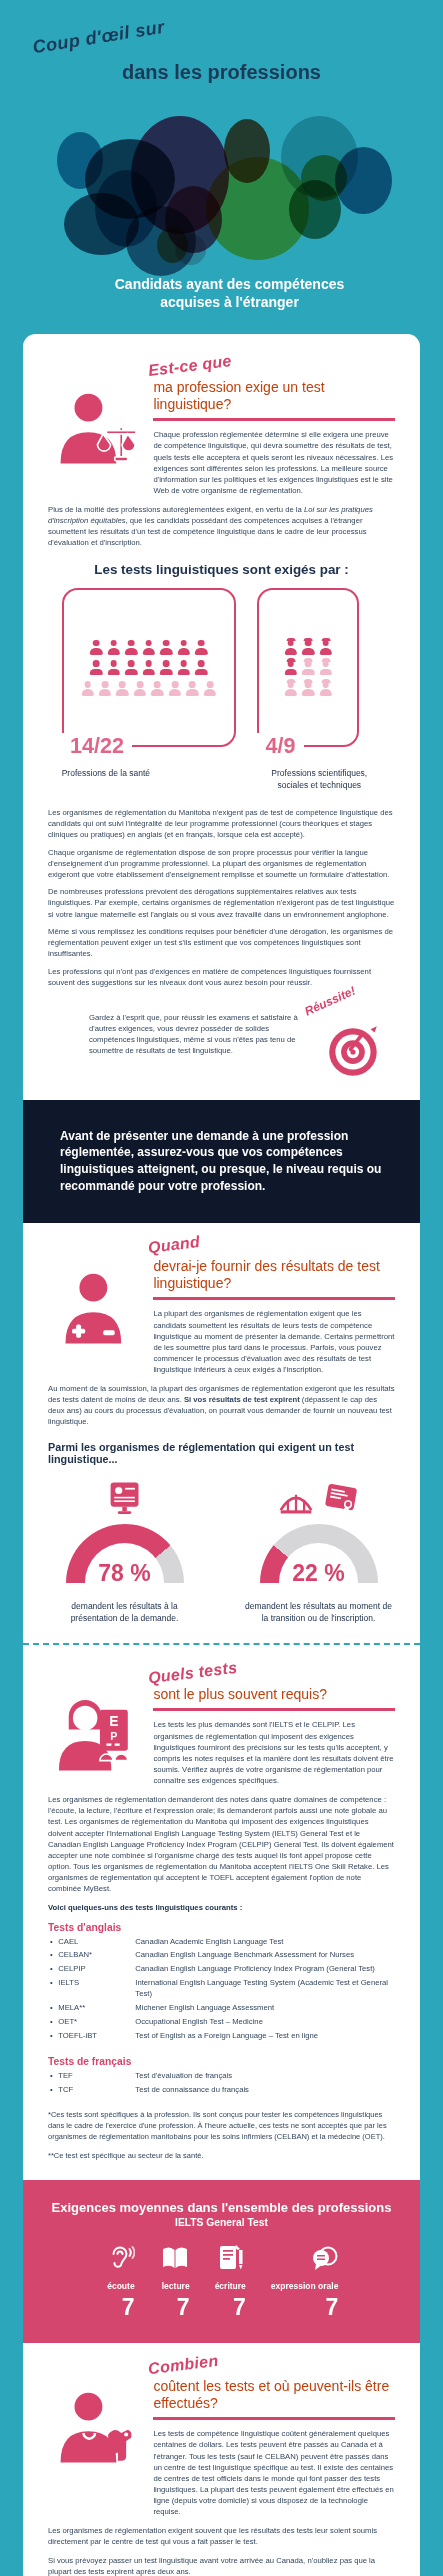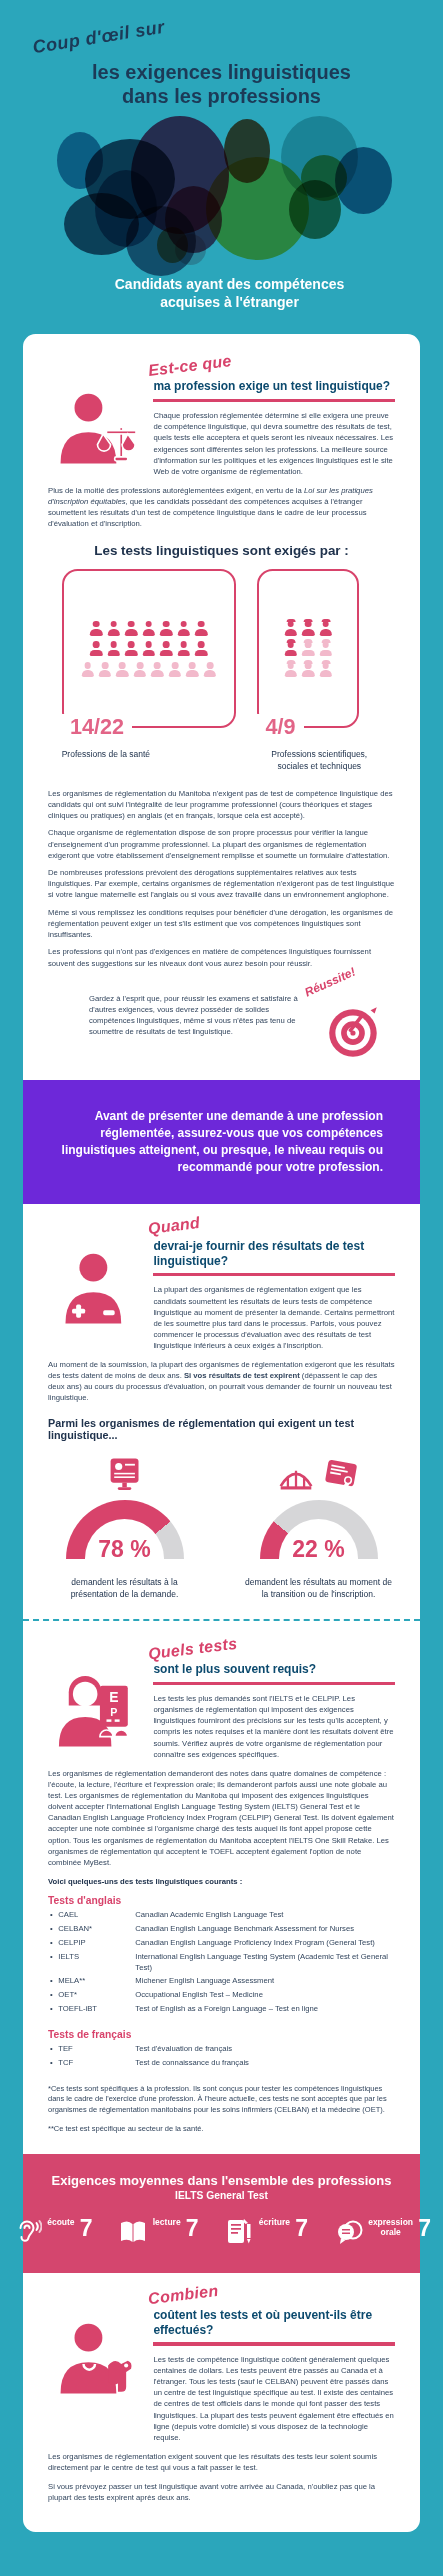--- a/index.html
+++ b/index.html
@@ -35,21 +35,21 @@
 
   
   .script{
     display:inline-block;color:#D8436B;font-size:16px;font-weight:bold;font-style:italic;
     transform:rotate(-7deg);margin:13.4px 0 0 100px;letter-spacing:0.3px;
   }
   .sec-row{display:flex;gap:12.4px;margin-top:2.1px;}
   .sec-icon{flex:0 0 93px;display:flex;justify-content:center;align-items:flex-start;padding-top:11.3px;}
   .sec-icon svg{width:82px;height:82px;}
   .sec-content{flex:1;}
-  h2{font-size:12px;font-weight:700;color:#0c4a6e;margin:2.1px 0 5.2px;line-height:1.2;}
+  h2{font-size:14px;font-weight:400;color:#c2410c;margin:2.1px 0 5.2px;line-height:1.2;}
   .rule{height:3.1px;background:#D8436B;border:0;margin:0 0 8.2px;}
   p{font-size:7.7px;line-height:1.45;margin:0 0 7.7px;}
   .tight p{margin-bottom:6.2px;}
 
   
   .stats-heading{text-align:center;color:#20334D;font-size:13.4px;font-weight:600;margin:13.4px 0 11.3px;}
   .stat-boxes{display:flex;justify-content:center;align-items:flex-start;gap:21.6px;}
   .stat{display:flex;flex-direction:column;align-items:flex-start;}
   .stat-box{
     border:2.6px solid #D8436B;border-radius:15.5px;
@@ -77,22 +77,22 @@
   .callout-text{flex:1;margin-left:41px;}
   .target-wrap{flex:0 0 77px;position:relative;height:88px;}
   .target-label{
     position:absolute;top:0;left:-15.5px;transform:rotate(-24deg);
     color:#D8436B;font-size:12px;font-weight:bold;font-style:italic;
   }
   .target-wrap svg{position:absolute;bottom:0;left:5.2px;width:62px;height:62px;}
 
   
   .banner{
-    background:#6d28d9;color:#FFFFFF;margin:17.5px -25px 0;padding:28px 37px;
-    text-align:right;font-size:12px;font-weight:600;line-height:1.4;
+    background:#0f172a;color:#FFFFFF;margin:17.5px -25px 0;padding:28px 37px;
+    text-align:left;font-size:12px;font-weight:600;line-height:1.4;
   }
 
   
   .gauges-heading{font-size:10.8px;font-weight:bold;color:#20334D;margin:13.4px 0 4.1px;}
   .gauges{display:flex;justify-content:center;gap:41px;margin-top:3.1px;}
   .gauge-col{display:flex;flex-direction:column;align-items:center;width:155px;}
   .gauge-icons{height:52px;display:flex;align-items:flex-end;gap:8.2px;margin-bottom:3.1px;}
   .gauge-icons svg{width:36px;height:43px;}
   .gauge{position:relative;width:118px;height:59px;border-radius:59px 59px 0 0;
     background:conic-gradient(from 270deg at 50% 100%, #D8436B 0deg var(--deg,140deg), #D6D6D8 var(--deg,140deg) 180deg);}
@@ -112,37 +112,36 @@
   ul.tests .code{flex:0 0 77px;position:relative;padding-left:10.3px;}
   ul.tests .code::before{content:"•";position:absolute;left:2.1px;color:#33465E;}
   ul.tests .desc{flex:1;}
   .footnote{font-size:7.5px;line-height:1.45;margin-top:8.2px;}
 
   
   .ielts{background:#D4466E;color:#fff;margin:18.5px -25px 0;padding:19.6px 20.6px 24px;text-align:center;}
   .ielts-title{font-size:13px;font-weight:bold;margin:0 0 2.1px;}
   .ielts-sub{font-size:10.3px;font-weight:bold;margin:0 0 15.5px;}
   .skills{display:flex;justify-content:center;align-items:flex-end;gap:25px;}
-  .skill{display:flex;flex-direction:row;align-items:flex-start;gap:5.2px;}
+  .skill{display:flex;flex-direction:column;align-items:flex-end;gap:5.2px;}
   .skill svg{width:30px;height:30px;}
   .skill-label{font-size:8.5px;font-weight:600;}
   .skill-score{font-size:23px;font-weight:bold;line-height:1;}
 
   b.inlinebold{font-weight:bold;}
   i.inlineitalic{font-style:italic;}
 </style>
 </head>
 <body>
 
 <div class="page">
 
   <div class="header">
     <div class="kicker">Coup d'œil sur</div>
     <div class="main-title">
-      <div>les exigences linguistiques</div>
       <div>dans les professions</div>
     </div>
     <div class="bubbles">
       <div class="bubble" style="left:95px;top:54px;width:62px;height:77px;background:#2E86AD;"></div>
       <div class="bubble" style="left:57px;top:15.5px;width:46px;height:57px;background:#2E86AD;"></div>
       <div class="bubble" style="left:131px;top:0px;width:98px;height:118px;background:#D3345E;"></div>
       <div class="bubble" style="left:85px;top:23px;width:90px;height:80px;background:#0D3A56;opacity:.85;"></div>
       <div class="bubble" style="left:64px;top:77px;width:75px;height:62px;background:#0D3A56;opacity:.8;"></div>
       <div class="bubble" style="left:126px;top:90px;width:70px;height:70px;background:#46607F;opacity:.85;"></div>
       <div class="bubble" style="left:165px;top:70px;width:57px;height:67px;background:#B0355C;opacity:.85;"></div>

